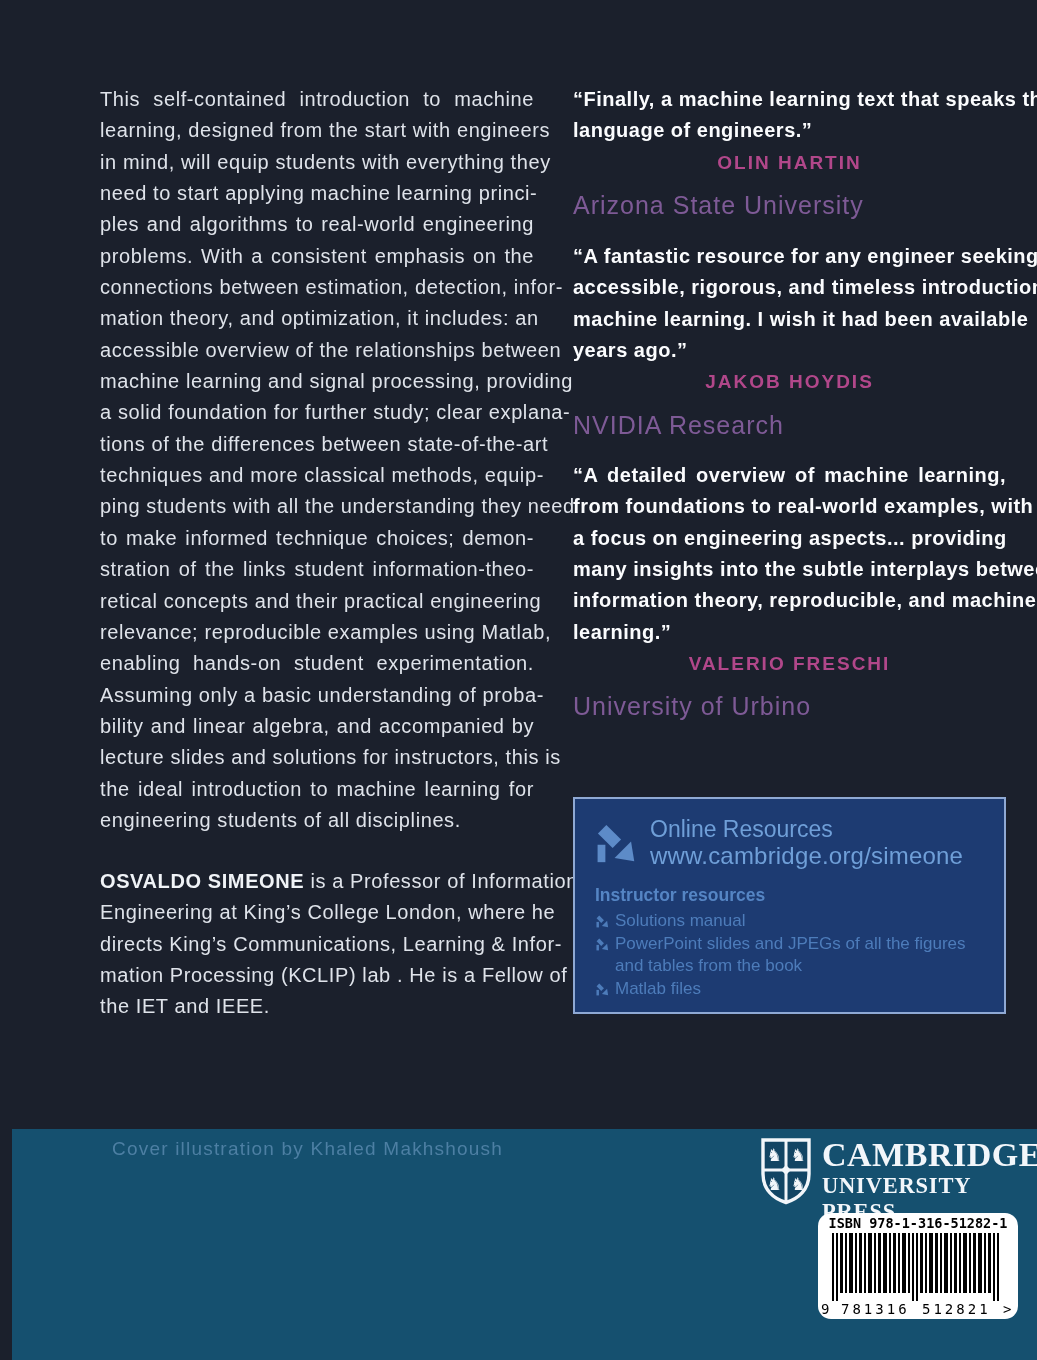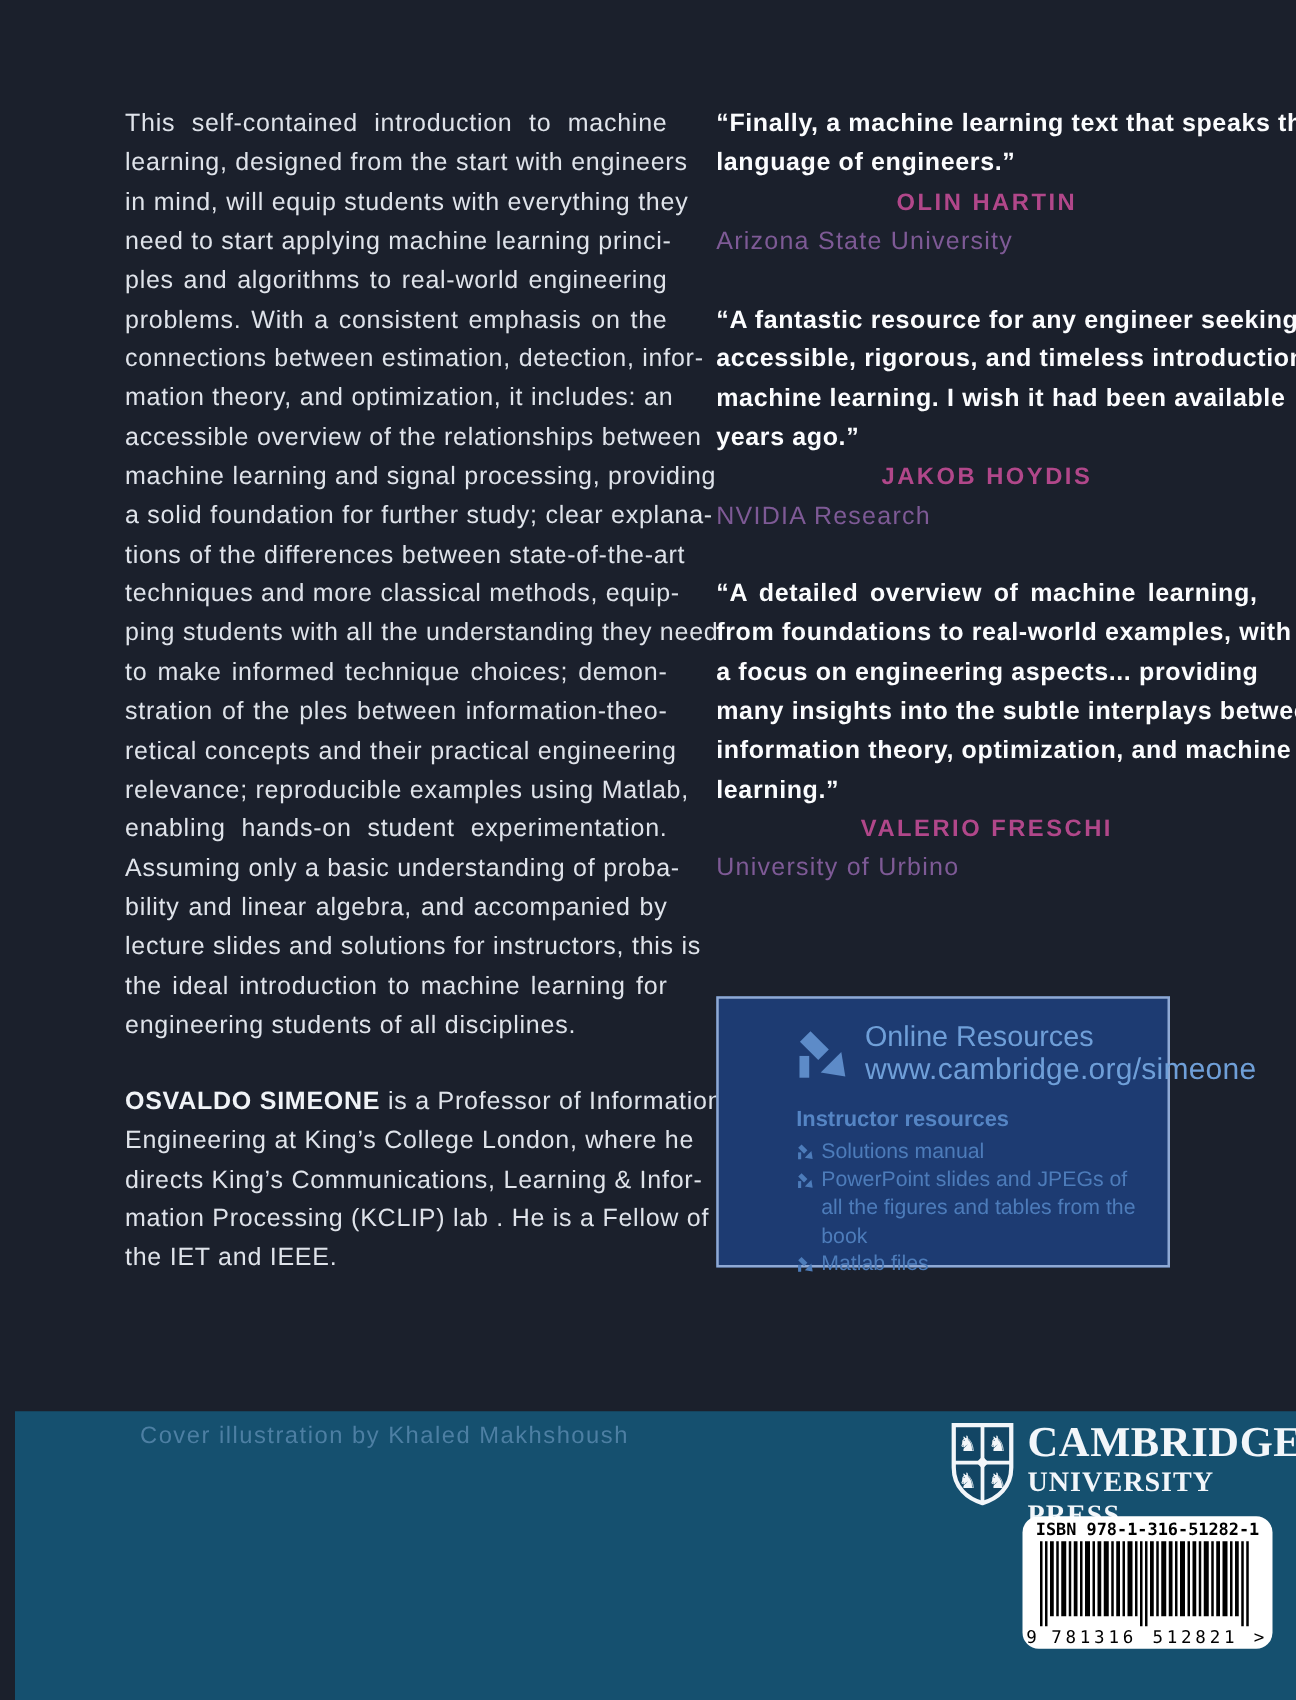--- a/index.html
+++ b/index.html
@@ -19,25 +19,25 @@
   .para,.bio-block{position:absolute;left:100px;width:434px;}
   .para{top:84px;font-size:20px;letter-spacing:.6px;color:#dfe3ea;font-weight:400;}
   .bio-block{top:866px;font-size:20px;letter-spacing:.6px;color:#dfe3ea;}
   .bio-first{text-align:justify;text-align-last:justify;}
   .bname{font-weight:700;color:#f0f3f7;}
   
   .quote{position:absolute;left:573px;width:433px;}
   .qline{font-weight:700;color:#fbfcfe;font-size:20px;letter-spacing:.5px;}
   .qname{line-height:31.35px;height:31.35px;font-weight:700;font-size:19px;
          letter-spacing:2px;color:#b1478a;text-align:center;}
-  .qaff{line-height:31.35px;height:31.35px;font-size:20px;letter-spacing:1px;color:#7e5a96;}
+  .qaff{line-height:31.35px;height:31.35px;font-size:25px;letter-spacing:1px;color:#7e5a96;margin-top:12px;}
   
   .resbox{
-    position:absolute;left:573px;top:797px;width:363px;height:217px;
-    box-sizing:border-box;background:#1d3b72;border:2px solid #8fa9d4;padding-left:42px;
+    position:absolute;left:573px;top:797px;width:433px;height:217px;
+    box-sizing:border-box;background:#1d3b72;border:2px solid #8fa9d4;
   }
   .res-head{display:flex;align-items:flex-start;padding:17px 18px 0 18px;}
   .arrow-big{width:44px;height:48px;color:#5d8bc8;flex:0 0 auto;margin-top:2px;}
   .res-head-text{margin-left:13px;color:#6f9fd8;}
   .res-title{font-size:23px;line-height:26px;font-weight:400;}
   .res-url{font-size:24px;line-height:28px;font-weight:400;letter-spacing:.2px;}
   .res-sec{padding:15px 20px 4px 20px;font-size:17.5px;font-weight:700;color:#5585c4;}
   .res-items{padding:0 20px;}
   .res-item{position:relative;padding-left:20px;font-size:17px;line-height:22.5px;color:#4d7cba;}
   .arrow-sm{position:absolute;left:0;top:4px;width:14px;height:14px;color:#4d7cba;}
@@ -80,21 +80,21 @@
       <div class="jline">problems. With a consistent emphasis on the</div>
       <div class="jline">connections between estimation, detection, infor-</div>
       <div class="jline">mation theory, and optimization, it includes: an</div>
       <div class="jline">accessible overview of the relationships between</div>
       <div class="jline">machine learning and signal processing, providing</div>
       <div class="jline">a solid foundation for further study; clear explana-</div>
       <div class="jline">tions of the differences between state-of-the-art</div>
       <div class="jline">techniques and more classical methods, equip-</div>
       <div class="jline">ping students with all the understanding they need</div>
       <div class="jline">to make informed technique choices; demon-</div>
-      <div class="jline">stration of the ples between information-theo-</div>
+      <div class="jline">stration of the links student information-theo-</div>
       <div class="jline">retical concepts and their practical engineering</div>
       <div class="jline">relevance; reproducible examples using Matlab,</div>
       <div class="jline">enabling hands-on student experimentation.</div>
       <div class="jline">Assuming only a basic understanding of proba-</div>
       <div class="jline">bility and linear algebra, and accompanied by</div>
       <div class="jline">lecture slides and solutions for instructors, this is</div>
       <div class="jline">the ideal introduction to machine learning for</div>
       <div class="jline">engineering students of all disciplines.</div>
     </div>
 
@@ -131,21 +131,21 @@
     <div class="qaff">NVIDIA Research</div>
   </div>
 
   <div class="quote" style="top:460px">
     <div>
 
     <div class="jline qline">“A detailed overview of machine learning,</div>
         <div class="jline qline">from foundations to real-world examples, with</div>
         <div class="jline qline">a focus on engineering aspects... providing</div>
         <div class="jline qline">many insights into the subtle interplays between</div>
-        <div class="jline qline">information theory, optimization, and machine</div>
+        <div class="jline qline">information theory, reproducible, and machine</div>
         <div class="jline qline">learning.”</div>
       </div>
     <div class="qname">VALERIO FRESCHI</div>
     <div class="qaff">University of Urbino</div>
   </div>
 
   <div class="resbox">
     <div class="res-head">
       <svg class="arrow-big" viewBox="0 0 48 48" fill="currentColor">
           <use href="#se-arrow"></use>

